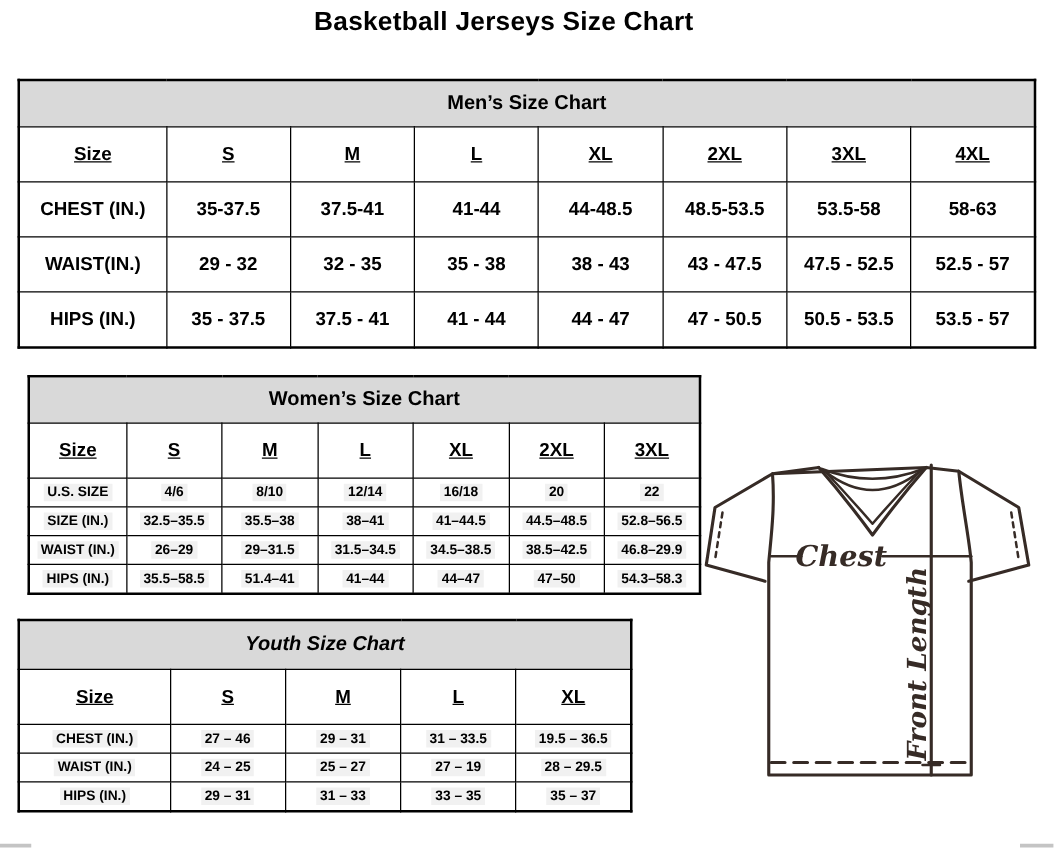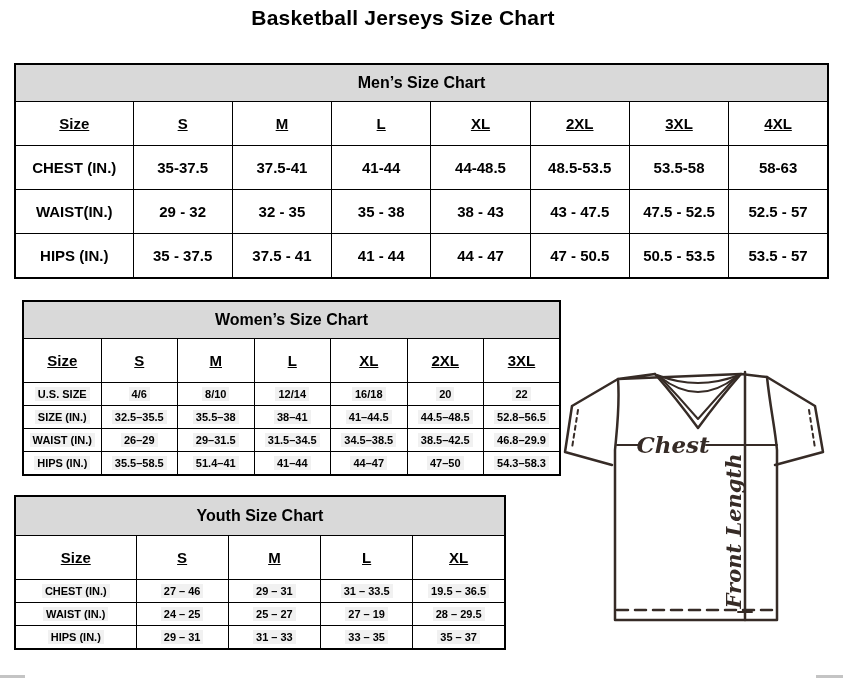--- a/index.html
+++ b/index.html
@@ -5,21 +5,21 @@
   html,body{margin:0;padding:0;background:#ffffff;}
   #page{position:relative;width:843px;height:679px;background:#ffffff;overflow:hidden;
         font-family:"Liberation Sans",sans-serif;color:#000;}
   #page-title{position:absolute;left:0;top:6px;width:806px;text-align:center;
         font-size:21px;font-weight:bold;letter-spacing:.2px;}
   table.sizes{position:absolute;border-collapse:collapse;table-layout:fixed;
         border:2px solid #000;background:#fff;}
   table.sizes th,table.sizes td{border:1px solid #000;text-align:center;vertical-align:middle;
         font-weight:bold;padding:0;overflow:hidden;white-space:nowrap;}
   tr.band td{background:#d9d9d9;font-size:16px;height:36px;border-bottom:1px solid #000;}
-  #youth-table tr.band td{height:38px;}
+  #youth-table tr.band td{height:38px;font-style:italic;}
   tr.hdr th{font-size:15px;height:43px;text-decoration:underline;}
   tr.big td,tr.big th{font-size:15px;height:43px;}
   tr.small td,tr.small th{font-size:11px;height:22px;}
   span.hl{background:#f1f1f1;padding:1px 3px;}
   #mens-table{left:14px;top:63px;width:815px;}
   #womens-table{left:22px;top:300px;width:539px;}
   #youth-table{left:14px;top:495px;width:492px;}
   #jersey{position:absolute;left:562px;top:366px;width:268px;height:258px;}
   .frag{position:absolute;height:3px;background:#c4c4c4;}
   #frag-left{left:0;top:675px;width:25px;}

